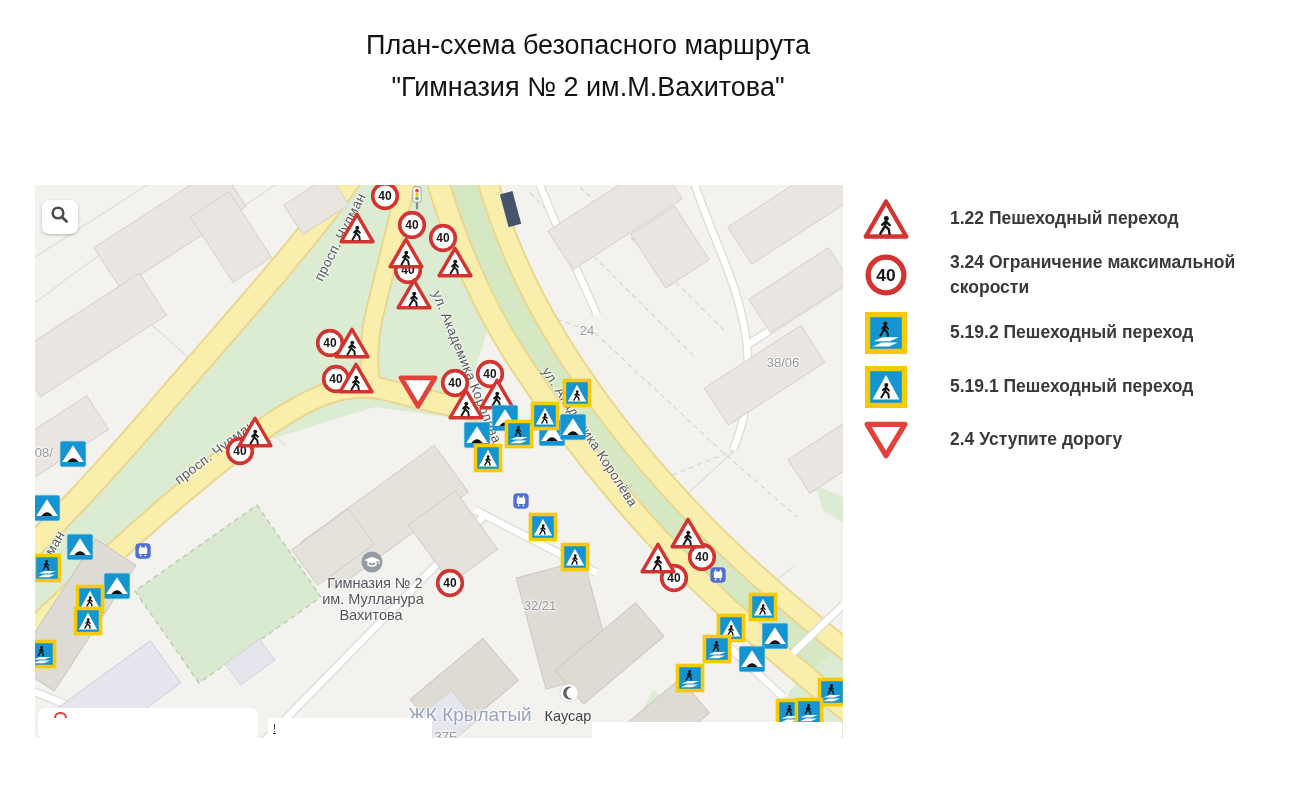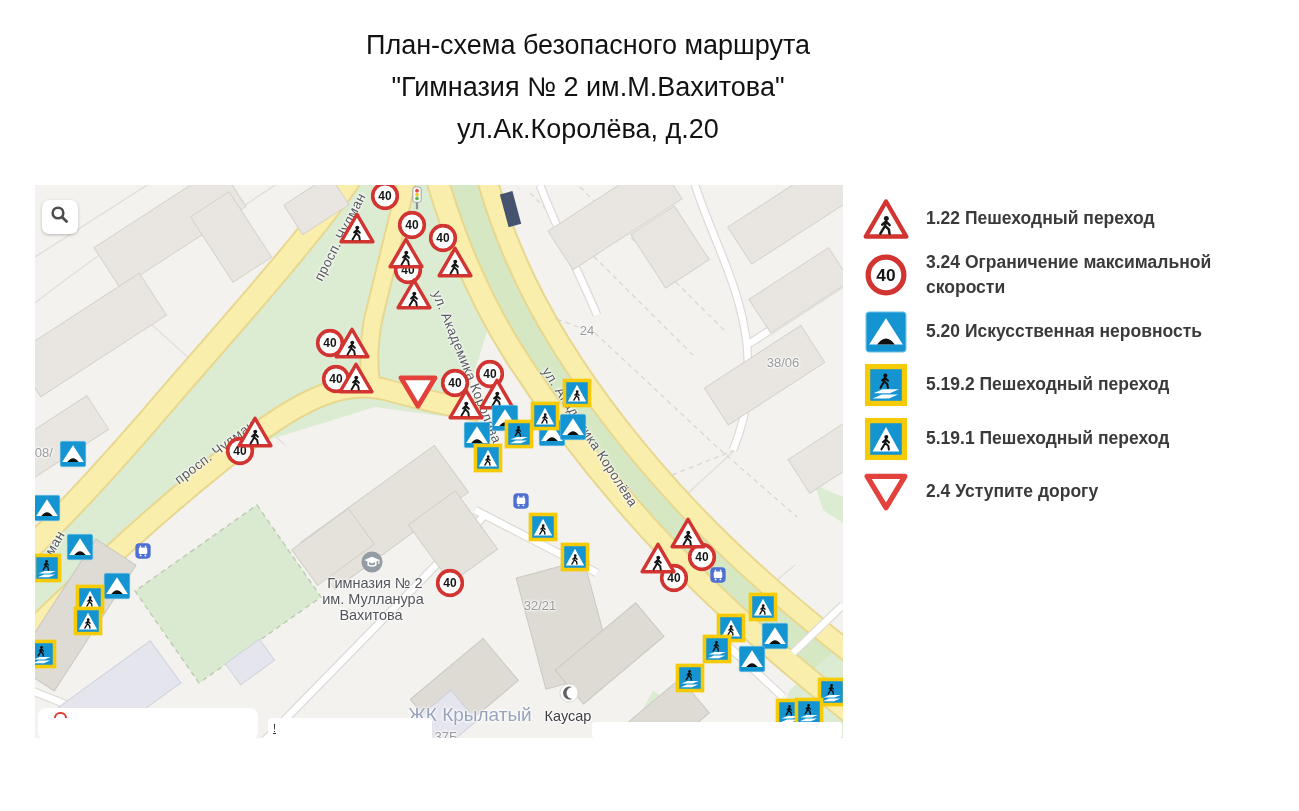--- a/index.html
+++ b/index.html
@@ -40,37 +40,36 @@
   .search-btn{position:absolute;left:7px;top:15px;width:36px;height:34px;background:#fff;border-radius:7px;
       box-shadow:0 1px 3px rgba(0,0,0,.25);display:flex;align-items:center;justify-content:center;}
 
   
   .wbar{position:absolute;background:#fff;}
   .wbar .exc{font-size:11px;color:#333;text-decoration:underline;position:absolute;left:5px;top:4px;}
   .red-chip{position:absolute;width:9px;height:4px;border:2px solid #e03c31;border-bottom:none;border-radius:6px 6px 0 0;}
 
   
   .legend{position:absolute;left:862px;top:198px;width:430px;}
-  .lrow{display:flex;align-items:center;margin-bottom:10px;min-height:42px;}
+  .lrow{display:flex;align-items:center;margin-bottom:10px;min-height:42px;gap:24px;}
   .lrow .lic{width:48px;min-width:48px;display:flex;justify-content:center;align-items:center;margin-right:16px;}
   .lrow .lic .sg{position:static;transform:none;}
   .lrow .t-s40{width:42px;height:42px;}
   .lrow .t-ptri{width:46px;height:42px;}
   .lrow .t-bump{width:42px;height:42px;}
   .lrow .t-pb1,.lrow .t-pb2{width:44px;height:44px;}
   .lrow .t-gw{width:44px;height:40px;}
   .lrow .ltx{font-size:17.5px;font-weight:bold;color:#3a3a3a;line-height:1.45;max-width:340px;}
 </style>
 </head>
 <body>
 
 <div class="title">
   <div class="tl">План-схема безопасного маршрута</div>
   <div class="tl">"Гимназия № 2 им.М.Вахитова"</div>
-  <div class="tl">ул.Ак.Королёва, д.20</div>
 </div>
 
 <div class="map">
   <svg class="basemap" width="808" height="553" viewBox="0 0 808 553">
 
     <g stroke="#e2e0db" stroke-width="1.5" fill="none">
       <path d="M120,-5 L0,72"></path>
         <path d="M168,-5 L30,95 L0,118"></path>
       <path d="M0,182 L95,120"></path>
         <path d="M248,-5 L180,40"></path>
@@ -796,32 +795,20 @@
           <svg viewBox="0 0 40 40">
             <circle cx="20" cy="20" r="17" fill="#fff" stroke="#d23431" stroke-width="5"></circle>
             <text x="20" y="26" text-anchor="middle" font-size="16.5" font-weight="bold" fill="#161616" font-family="Liberation Sans, sans-serif">40</text>
           </svg>
         </div>
       </div>
       <div class="ltx">3.24 Ограничение максимальной скорости</div>
     </div>
     <div class="lrow">
       <div class="lic">
-        <div class="sg t-bump">
-          <svg viewBox="0 0 40 40">
-            <rect x="1" y="1" width="38" height="38" rx="3" fill="#1495d2" stroke="#6cc0e6" stroke-width="1"></rect>
-            <path d="M20 7 L36 32 L4 32 Z" fill="#fff"></path>
-            <path d="M11.5 32 Q20 20.5 28.5 32 Z" fill="#101010"></path>
-          </svg>
-        </div>
-      </div>
-      <div class="ltx">5.20 Искусственная неровность</div>
-    </div>
-    <div class="lrow">
-      <div class="lic">
         <div class="sg t-pb2">
           <svg viewBox="0 0 46 46">
             <rect x="1" y="1" width="44" height="44" fill="#f6cb06"></rect>
             <rect x="6.5" y="6.5" width="33" height="33" fill="#1495d2"></rect>
             <g fill="#fff">
               <path d="M10 31.5 L19.5 27.5 L36.5 27.5 L27 31.5 Z"></path>
               <path d="M9 37 L18.5 33 L35.5 33 L26 37 Z"></path>
             </g>
             <g transform="translate(22,19)">
               <g>

